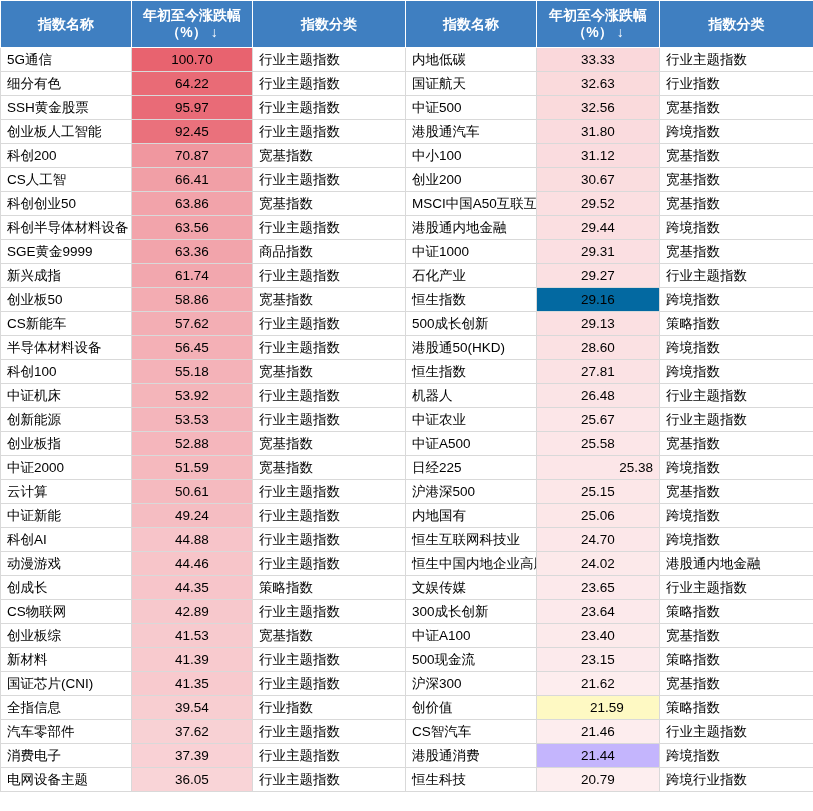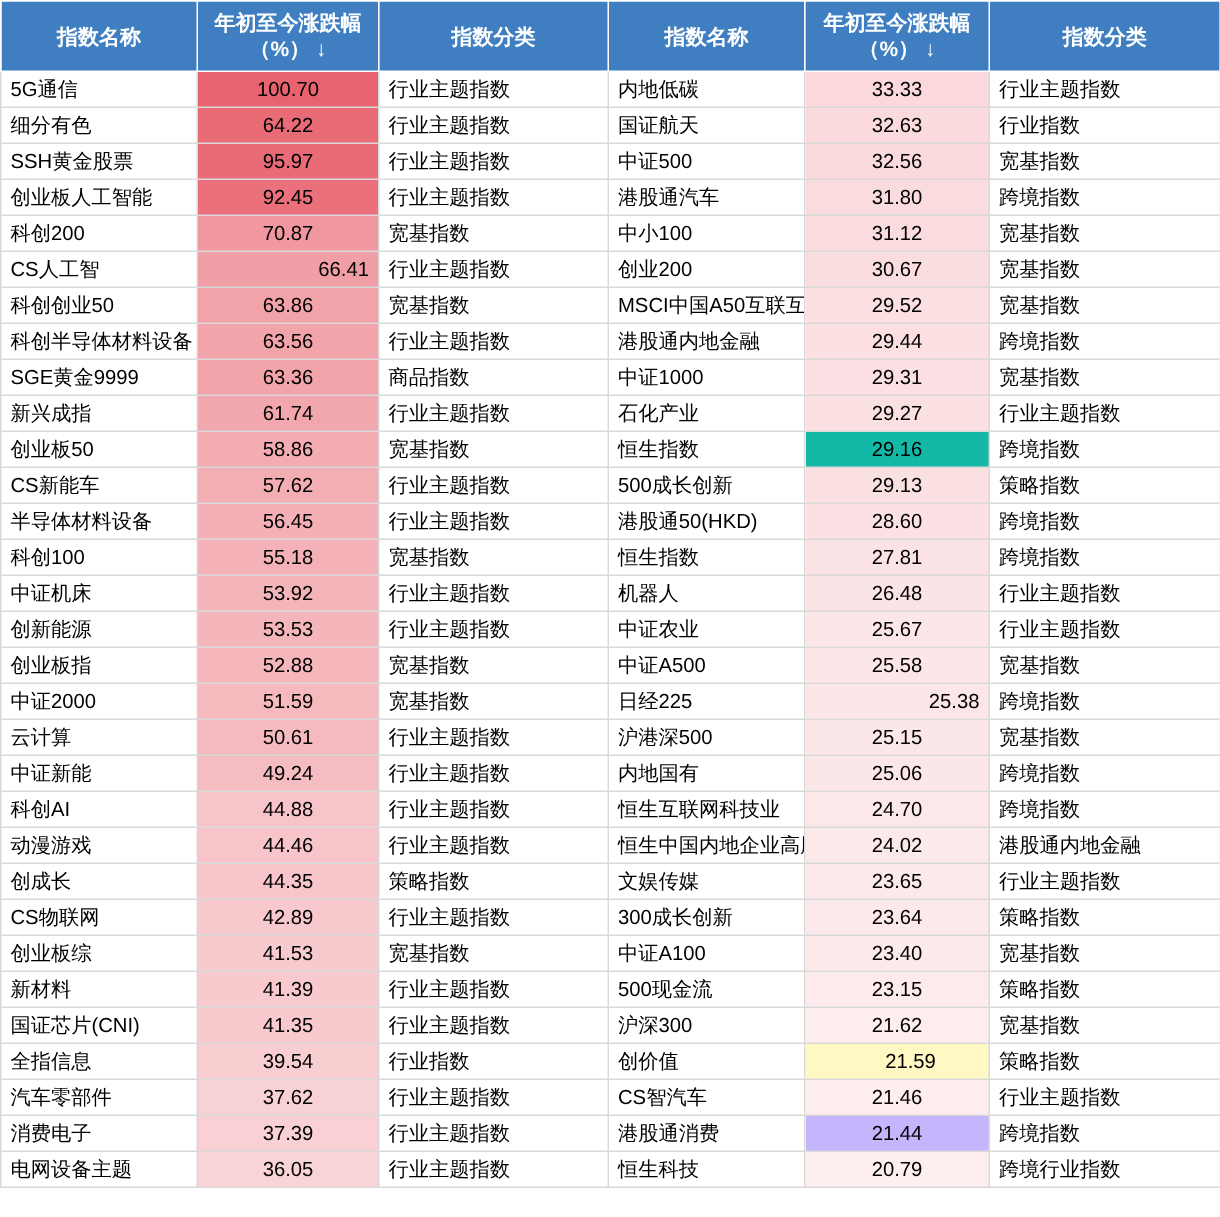--- a/index.html
+++ b/index.html
@@ -102,21 +102,21 @@
         <tr>
           <td class="name">科创200</td>
           <td class="val" style="background: rgb(240, 151, 159);">70.87</td>
           <td class="cat">宽基指数</td>
           <td class="name">中小100</td>
           <td class="val" style="background: rgb(250, 220, 223);">31.12</td>
           <td class="cat">宽基指数</td>
         </tr>
         <tr>
           <td class="name">CS人工智</td>
-          <td class="val" style="background: rgb(241, 159, 166); text-align: right;">66.41</td>
+          <td class="val" style="background: rgb(241, 159, 166);">66.41</td>
           <td class="cat">行业主题指数</td>
           <td class="name">创业200</td>
           <td class="val" style="background: rgb(250, 221, 223);">30.67</td>
           <td class="cat">宽基指数</td>
         </tr>
         <tr>
           <td class="name">科创创业50</td>
           <td class="val" style="background: rgb(242, 163, 170);">63.86</td>
           <td class="cat">宽基指数</td>
           <td class="name">MSCI中国A50互联互通</td>
@@ -145,21 +145,21 @@
           <td class="cat">行业主题指数</td>
           <td class="name">石化产业</td>
           <td class="val" style="background: rgb(251, 224, 226);">29.27</td>
           <td class="cat">行业主题指数</td>
         </tr>
         <tr>
           <td class="name">创业板50</td>
           <td class="val" style="background: rgb(243, 172, 178);">58.86</td>
           <td class="cat">宽基指数</td>
           <td class="name">恒生指数</td>
-          <td class="val" style="background: #14b8a6; margin-top: 32px;">29.16</td>
+          <td class="val" style="background: #0369a1; margin-top: 32px;">29.16</td>
           <td class="cat">跨境指数</td>
         </tr>
         <tr>
           <td class="name">CS新能车</td>
           <td class="val" style="background: rgb(243, 174, 180);">57.62</td>
           <td class="cat">行业主题指数</td>
           <td class="name">500成长创新</td>
           <td class="val" style="background: rgb(251, 224, 226);">29.13</td>
           <td class="cat">策略指数</td>
         </tr>

